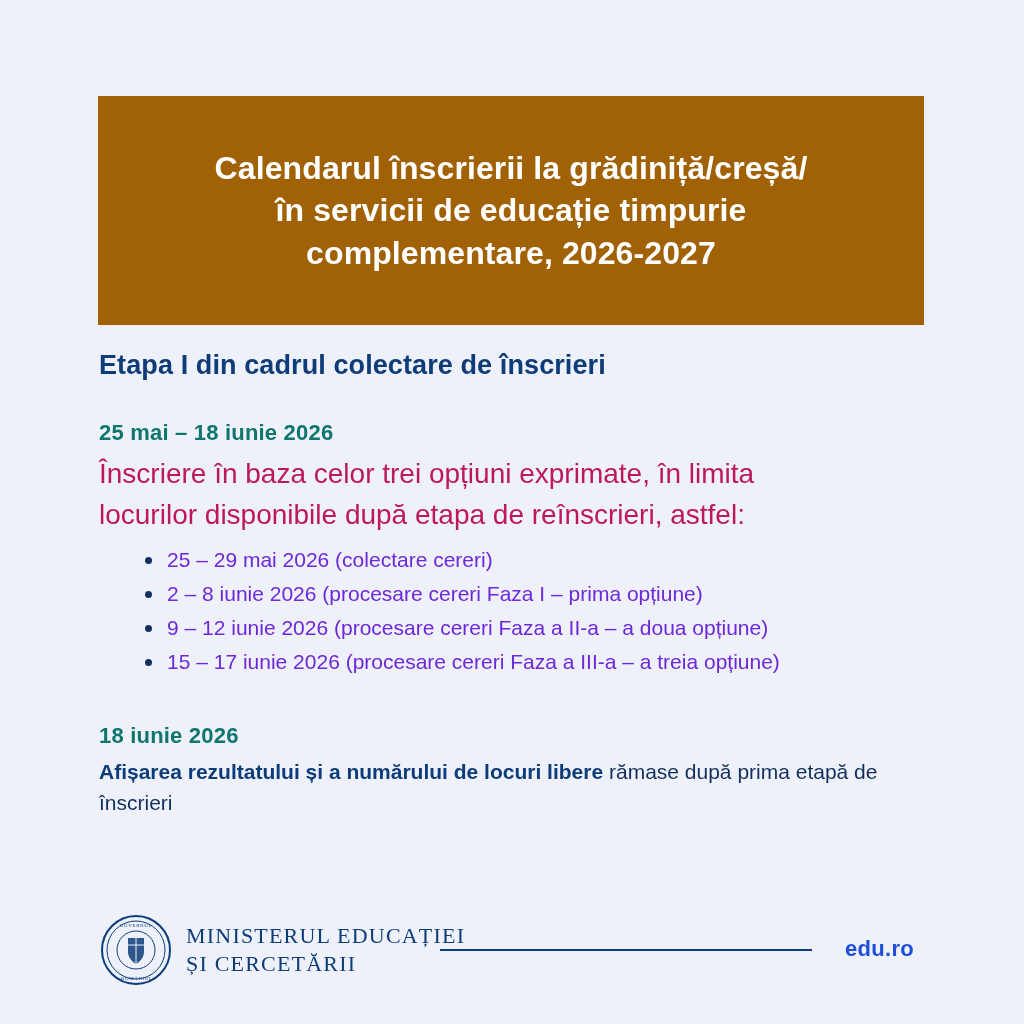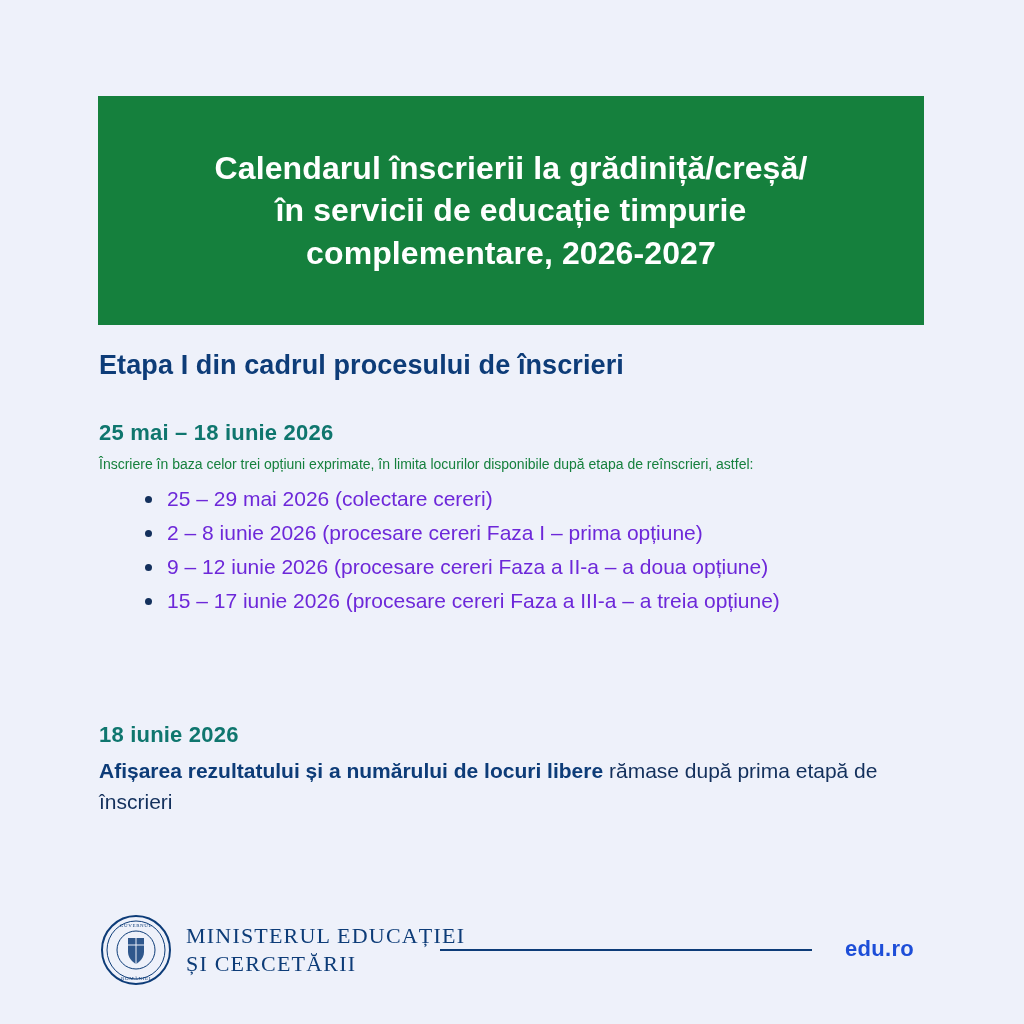--- a/index.html
+++ b/index.html
@@ -15,21 +15,21 @@
     width: 1024px;
     height: 1024px;
     background: #eef1fa;
   }
   .title-banner {
     position: absolute;
     left: 98px;
     top: 96px;
     width: 826px;
     height: 229px;
-    background: #15803d;
+    background: #a16207;
     display: flex;
     align-items: center;
     justify-content: center;
   }
   .title-text {
     color: #ffffff;
     font-size: 32px;
     font-weight: bold;
     line-height: 1.32;
     text-align: center;
@@ -54,23 +54,23 @@
     color: #13305c;
   }
   .date-label {
     font-size: 22px;
     font-weight: bold;
     color: #0f766e;
     margin-bottom: 8px;
     letter-spacing: 0.2px;
   }
   .intro {
-    font-size: 14px;
+    font-size: 28px;
     line-height: 1.45;
-    color: #15803d;
+    color: #be185d;
     max-width: 760px;
   }
   ul.bullets {
     margin: 8px 0 0 40px;
     padding: 0;
     list-style: none;
   }
   ul.bullets li {
     position: relative;
     font-size: 21px;
@@ -81,21 +81,21 @@
   ul.bullets li::before {
     content: "";
     position: absolute;
     left: 6px;
     top: 14px;
     width: 7px;
     height: 7px;
     border-radius: 50%;
     background: #13305c;
   }
-  .block2 { margin-top: 104px; }
+  .block2 { margin-top: 44px; }
   .result-line {
     font-size: 21px;
     line-height: 1.45;
     color: #13305c;
     max-width: 800px;
   }
   .result-line b { font-weight: bold; color: #0d3c78; }
 
   
   .footer {
@@ -146,21 +146,21 @@
 <body>
 
 <div class="page">
 
   <div class="title-banner">
     <div class="title-text">Calendarul înscrierii la grădiniță/creșă/
 în servicii de educație timpurie
 complementare, 2026-2027</div>
   </div>
 
-  <div class="section-heading">Etapa I din cadrul procesului de înscrieri</div>
+  <div class="section-heading">Etapa I din cadrul colectare de înscrieri</div>
 
   <div class="content">
 
     <div class="block1">
       <div class="date-label">25 mai – 18 iunie 2026</div>
       <div class="intro">Înscriere în baza celor trei opțiuni exprimate, în limita  locurilor disponibile după etapa de reînscrieri, astfel:</div>
       <ul class="bullets">
         <li>25 – 29 mai 2026 (colectare cereri)</li>
         <li>2 – 8 iunie 2026 (procesare cereri Faza I – prima opțiune)</li>
         <li>9 – 12 iunie 2026 (procesare cereri Faza a II-a – a doua opțiune)</li>

